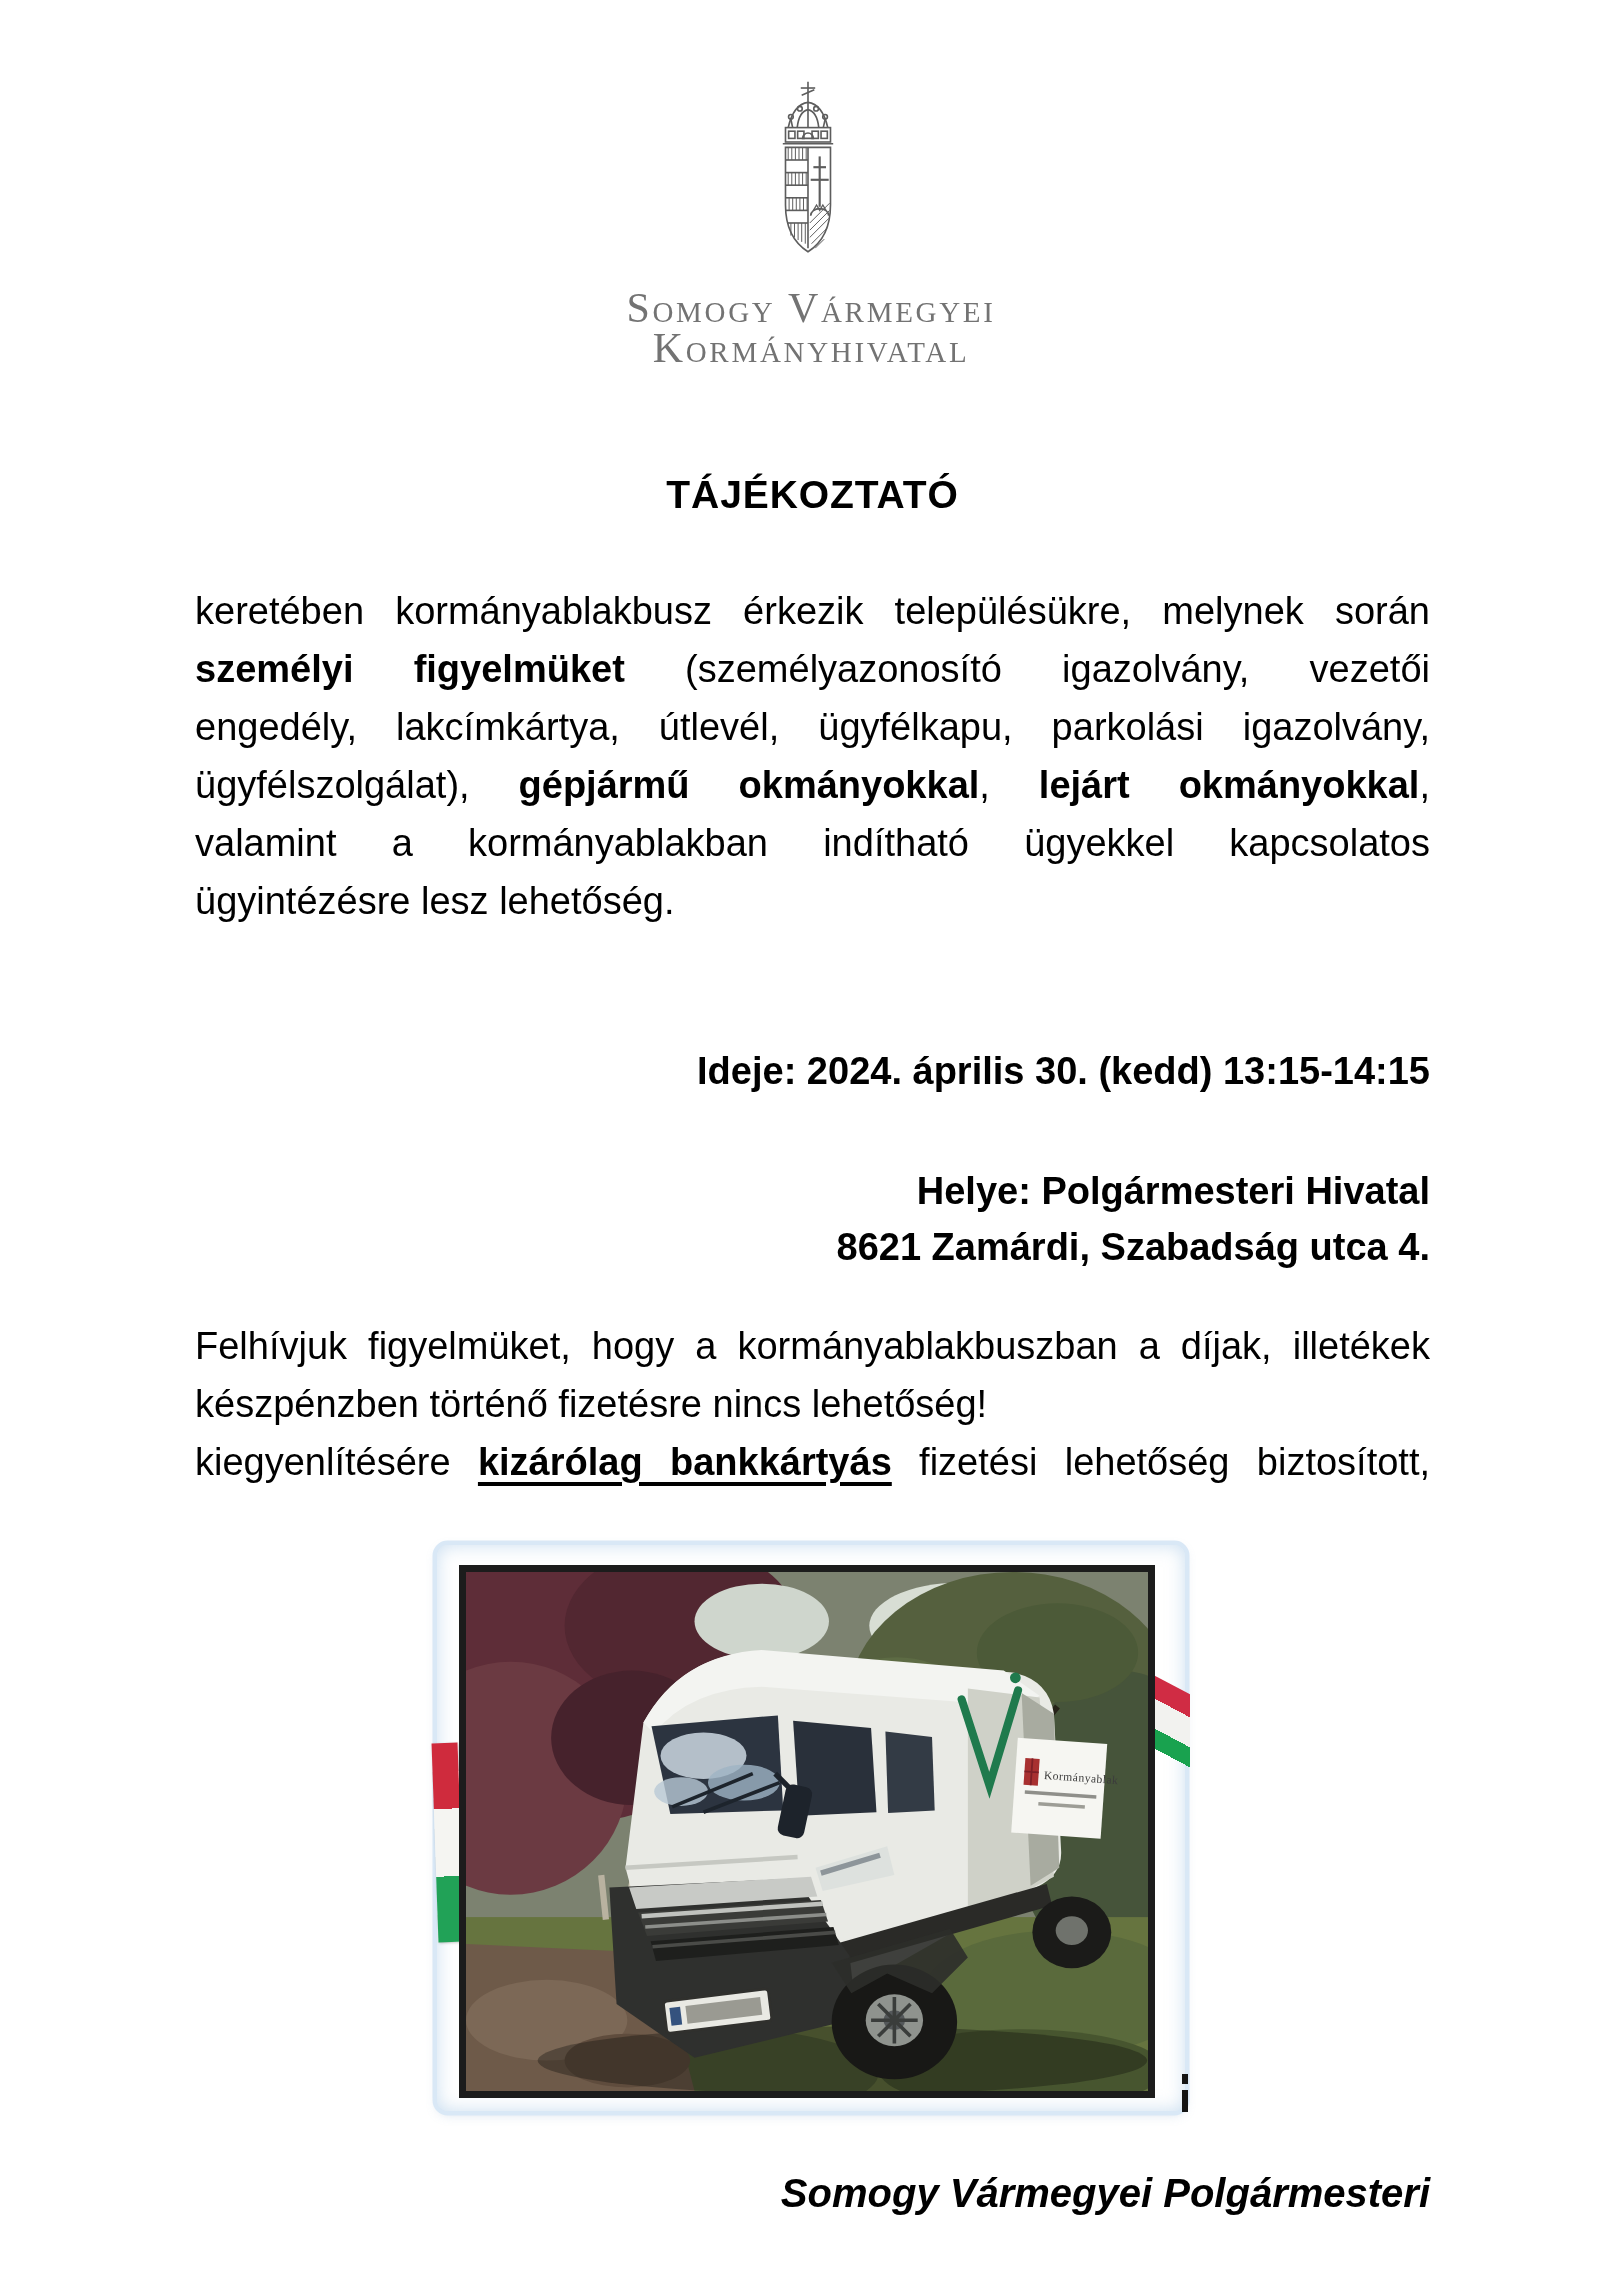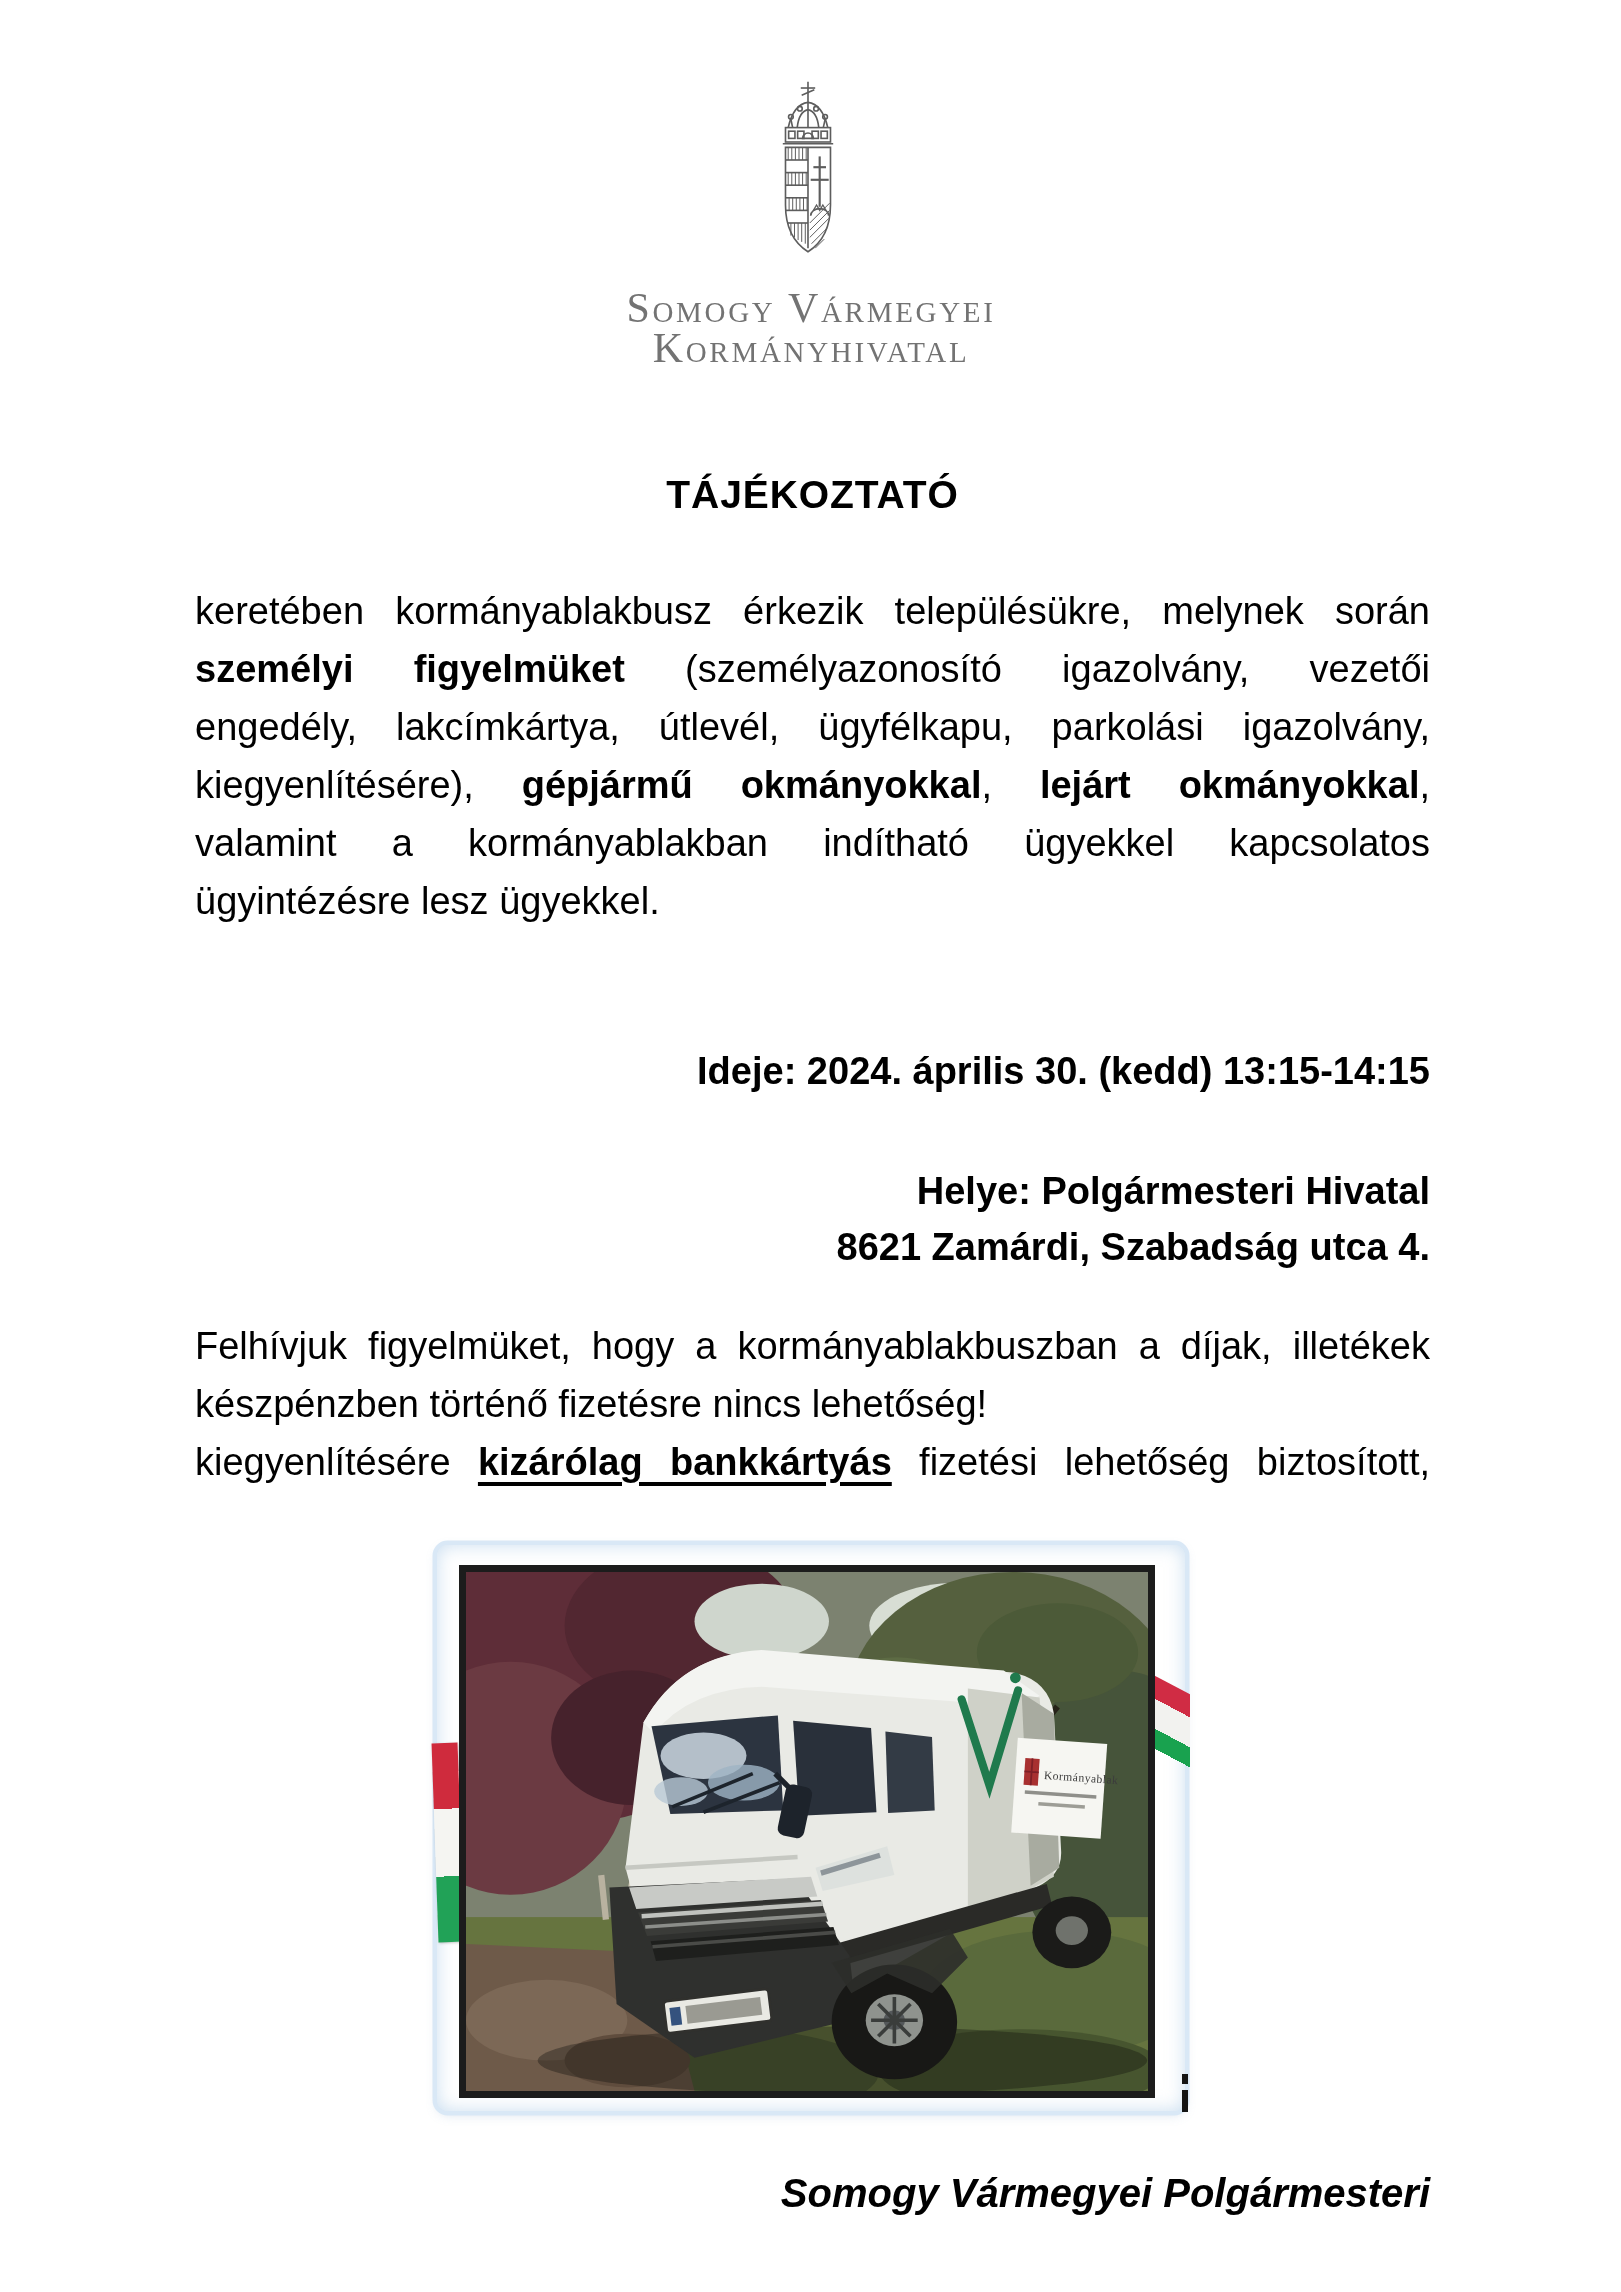--- a/index.html
+++ b/index.html
@@ -136,23 +136,23 @@
     <div>Somogy Vármegyei</div>
     <div>Kormányhivatal</div>
   </div>
 
   <div id="title">TÁJÉKOZTATÓ</div>
 
   <div id="para1" class="para">
       <div class="pline j"><span>keretében kormányablakbusz érkezik településükre, melynek során</span></div>
       <div class="pline j"><span class="seg-b">személyi figyelmüket</span><span> (személyazonosító igazolvány, vezetői</span></div>
       <div class="pline j"><span>engedély, lakcímkártya, útlevél, ügyfélkapu, parkolási igazolvány,</span></div>
-      <div class="pline j"><span>kiegyenlítésére), </span><span class="seg-b">gépjármű okmányokkal</span><span>, </span><span class="seg-b">lejárt okmányokkal</span><span>,</span></div>
+      <div class="pline j"><span>ügyfélszolgálat), </span><span class="seg-b">gépjármű okmányokkal</span><span>, </span><span class="seg-b">lejárt okmányokkal</span><span>,</span></div>
       <div class="pline j"><span>valamint a kormányablakban indítható ügyekkel kapcsolatos</span></div>
-      <div class="pline l"><span>ügyintézésre lesz ügyekkel.</span></div>
+      <div class="pline l"><span>ügyintézésre lesz lehetőség.</span></div>
     </div>
 
   <div id="ideje" class="cline">Ideje: 2024. április 30. (kedd) 13:15-14:15</div>
   <div id="helye" class="cline">Helye: Polgármesteri Hivatal</div>
   <div id="cim" class="cline">8621 Zamárdi, Szabadság utca 4.</div>
 
   <div id="para2" class="para">
       <div class="pline j"><span>Felhívjuk figyelmüket, hogy a kormányablakbuszban a díjak, illetékek</span></div>
       <div class="pline l"><span>készpénzben történő fizetésre nincs lehetőség!</span></div>
       <div class="pline j"><span>kiegyenlítésére </span><span class="seg-b seg-u">kizárólag bankkártyás</span><span> fizetési lehetőség biztosított,</span></div>

